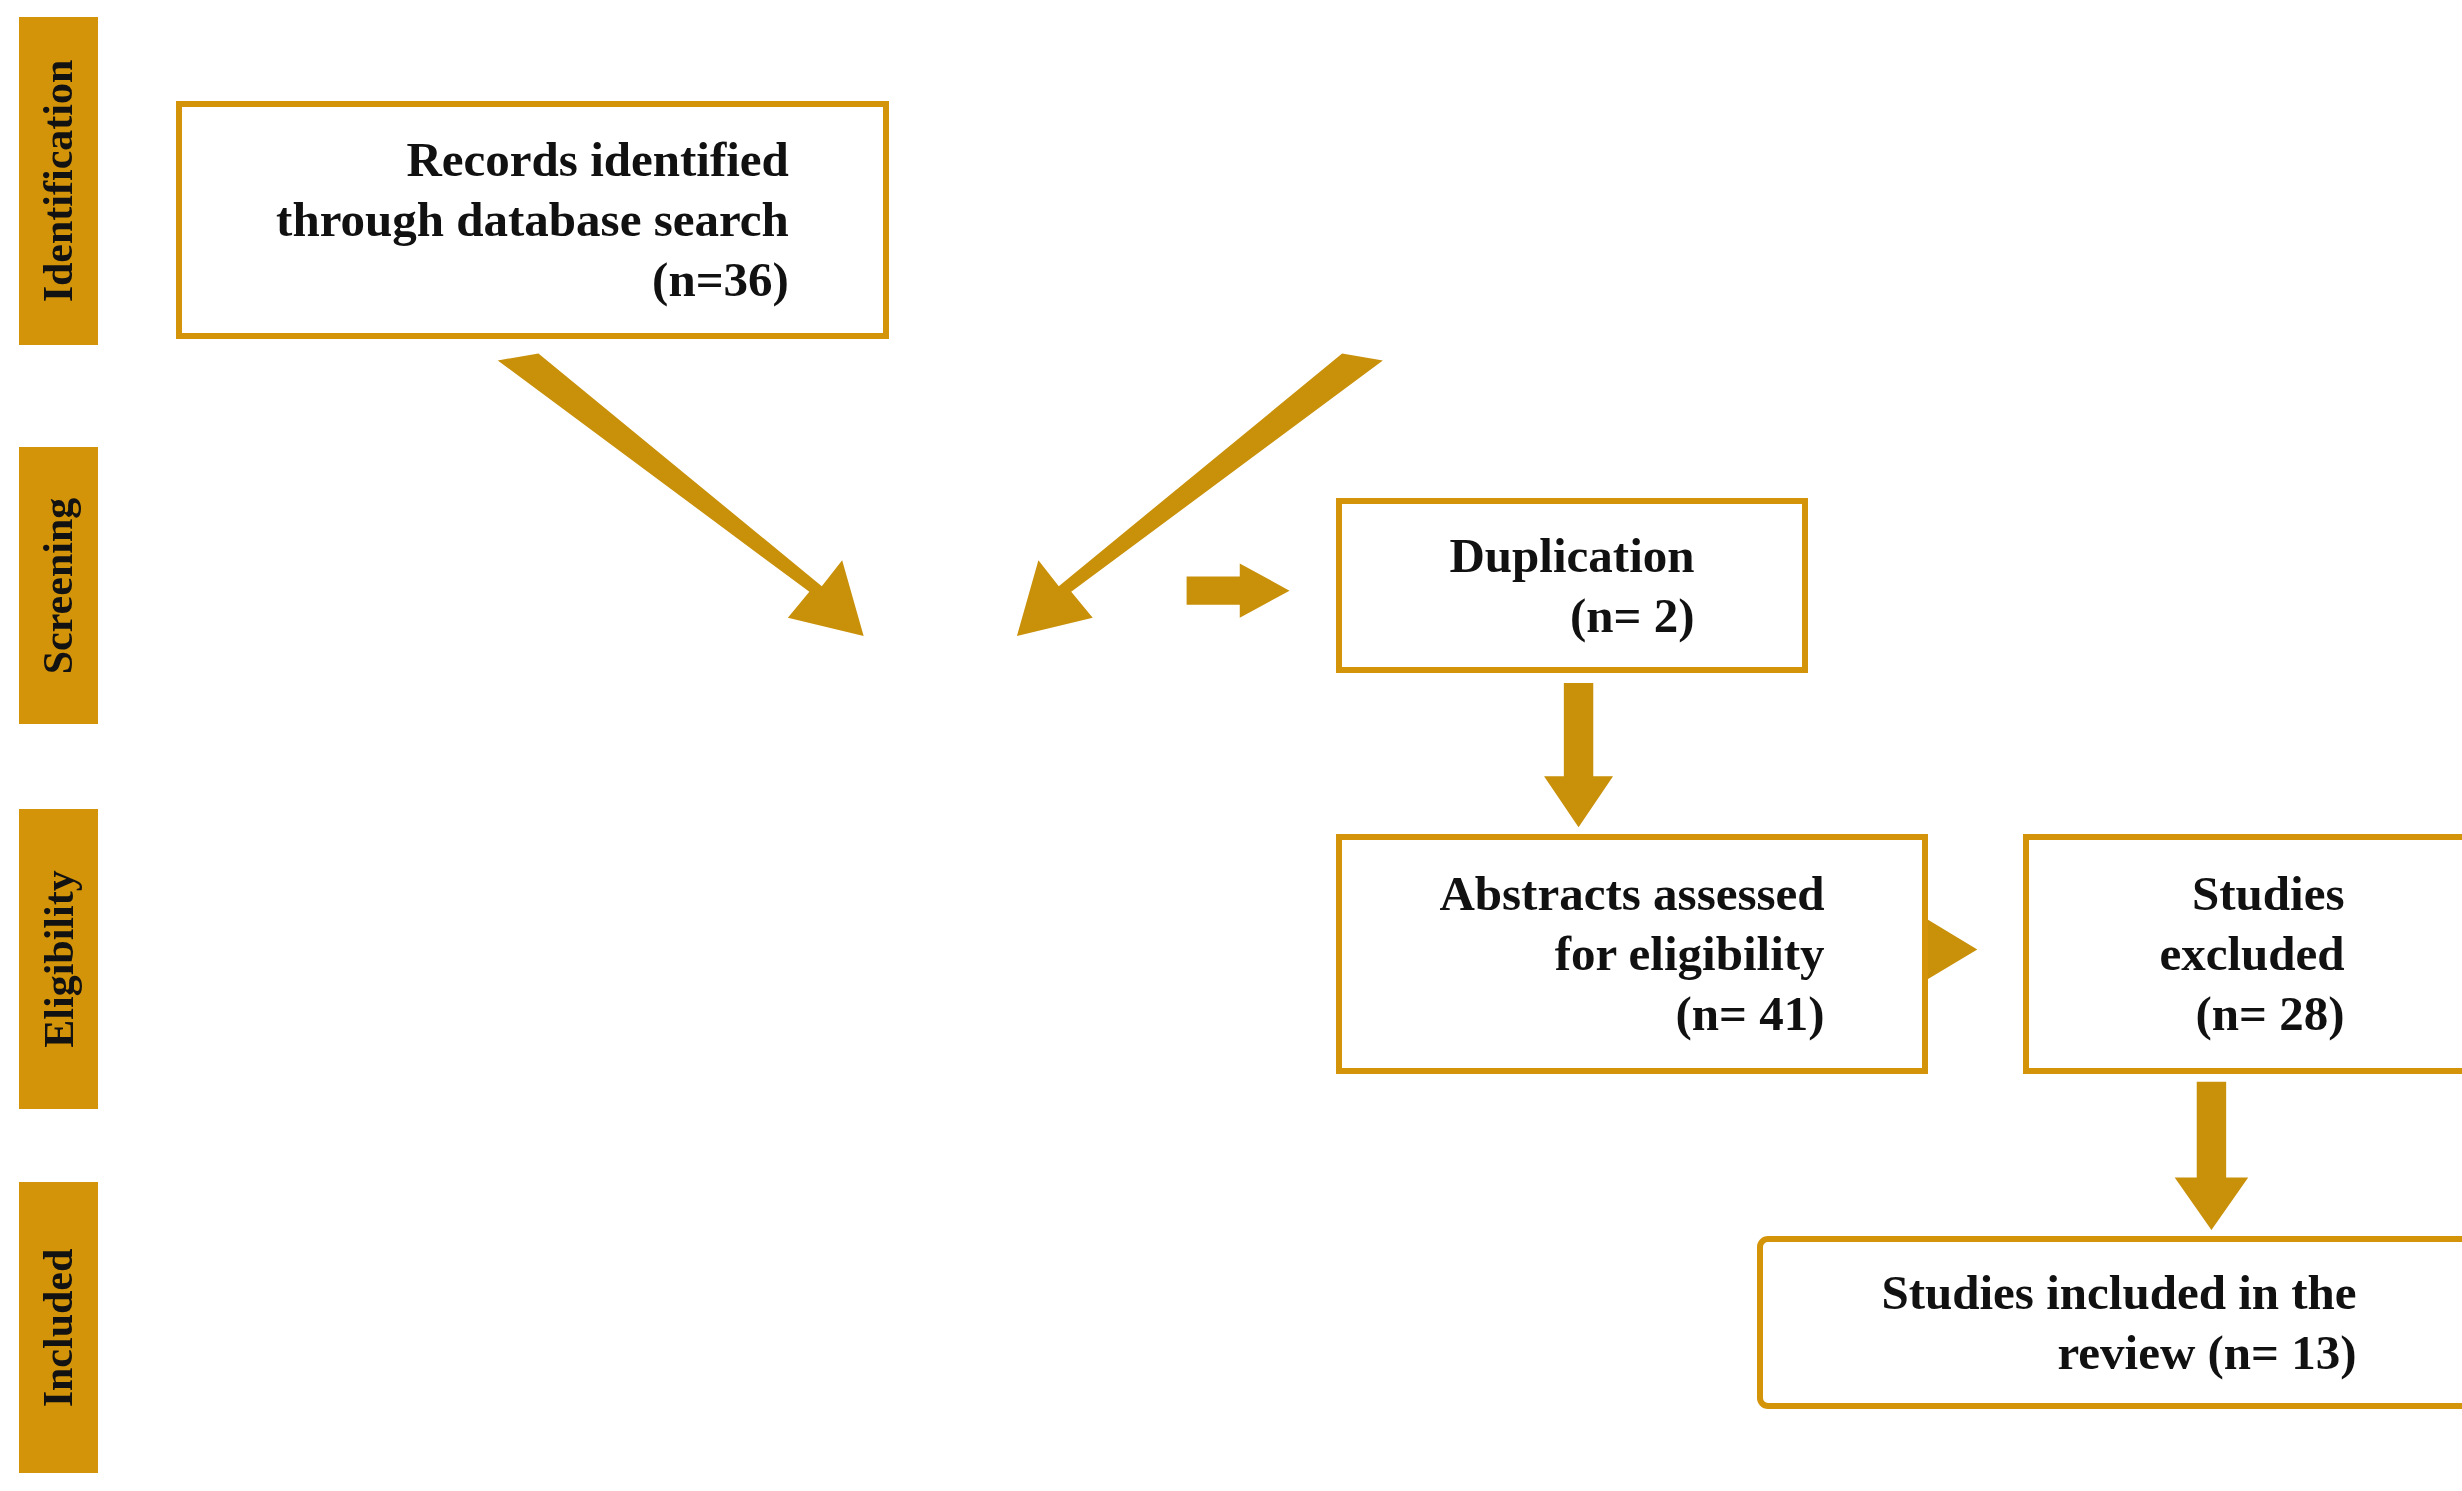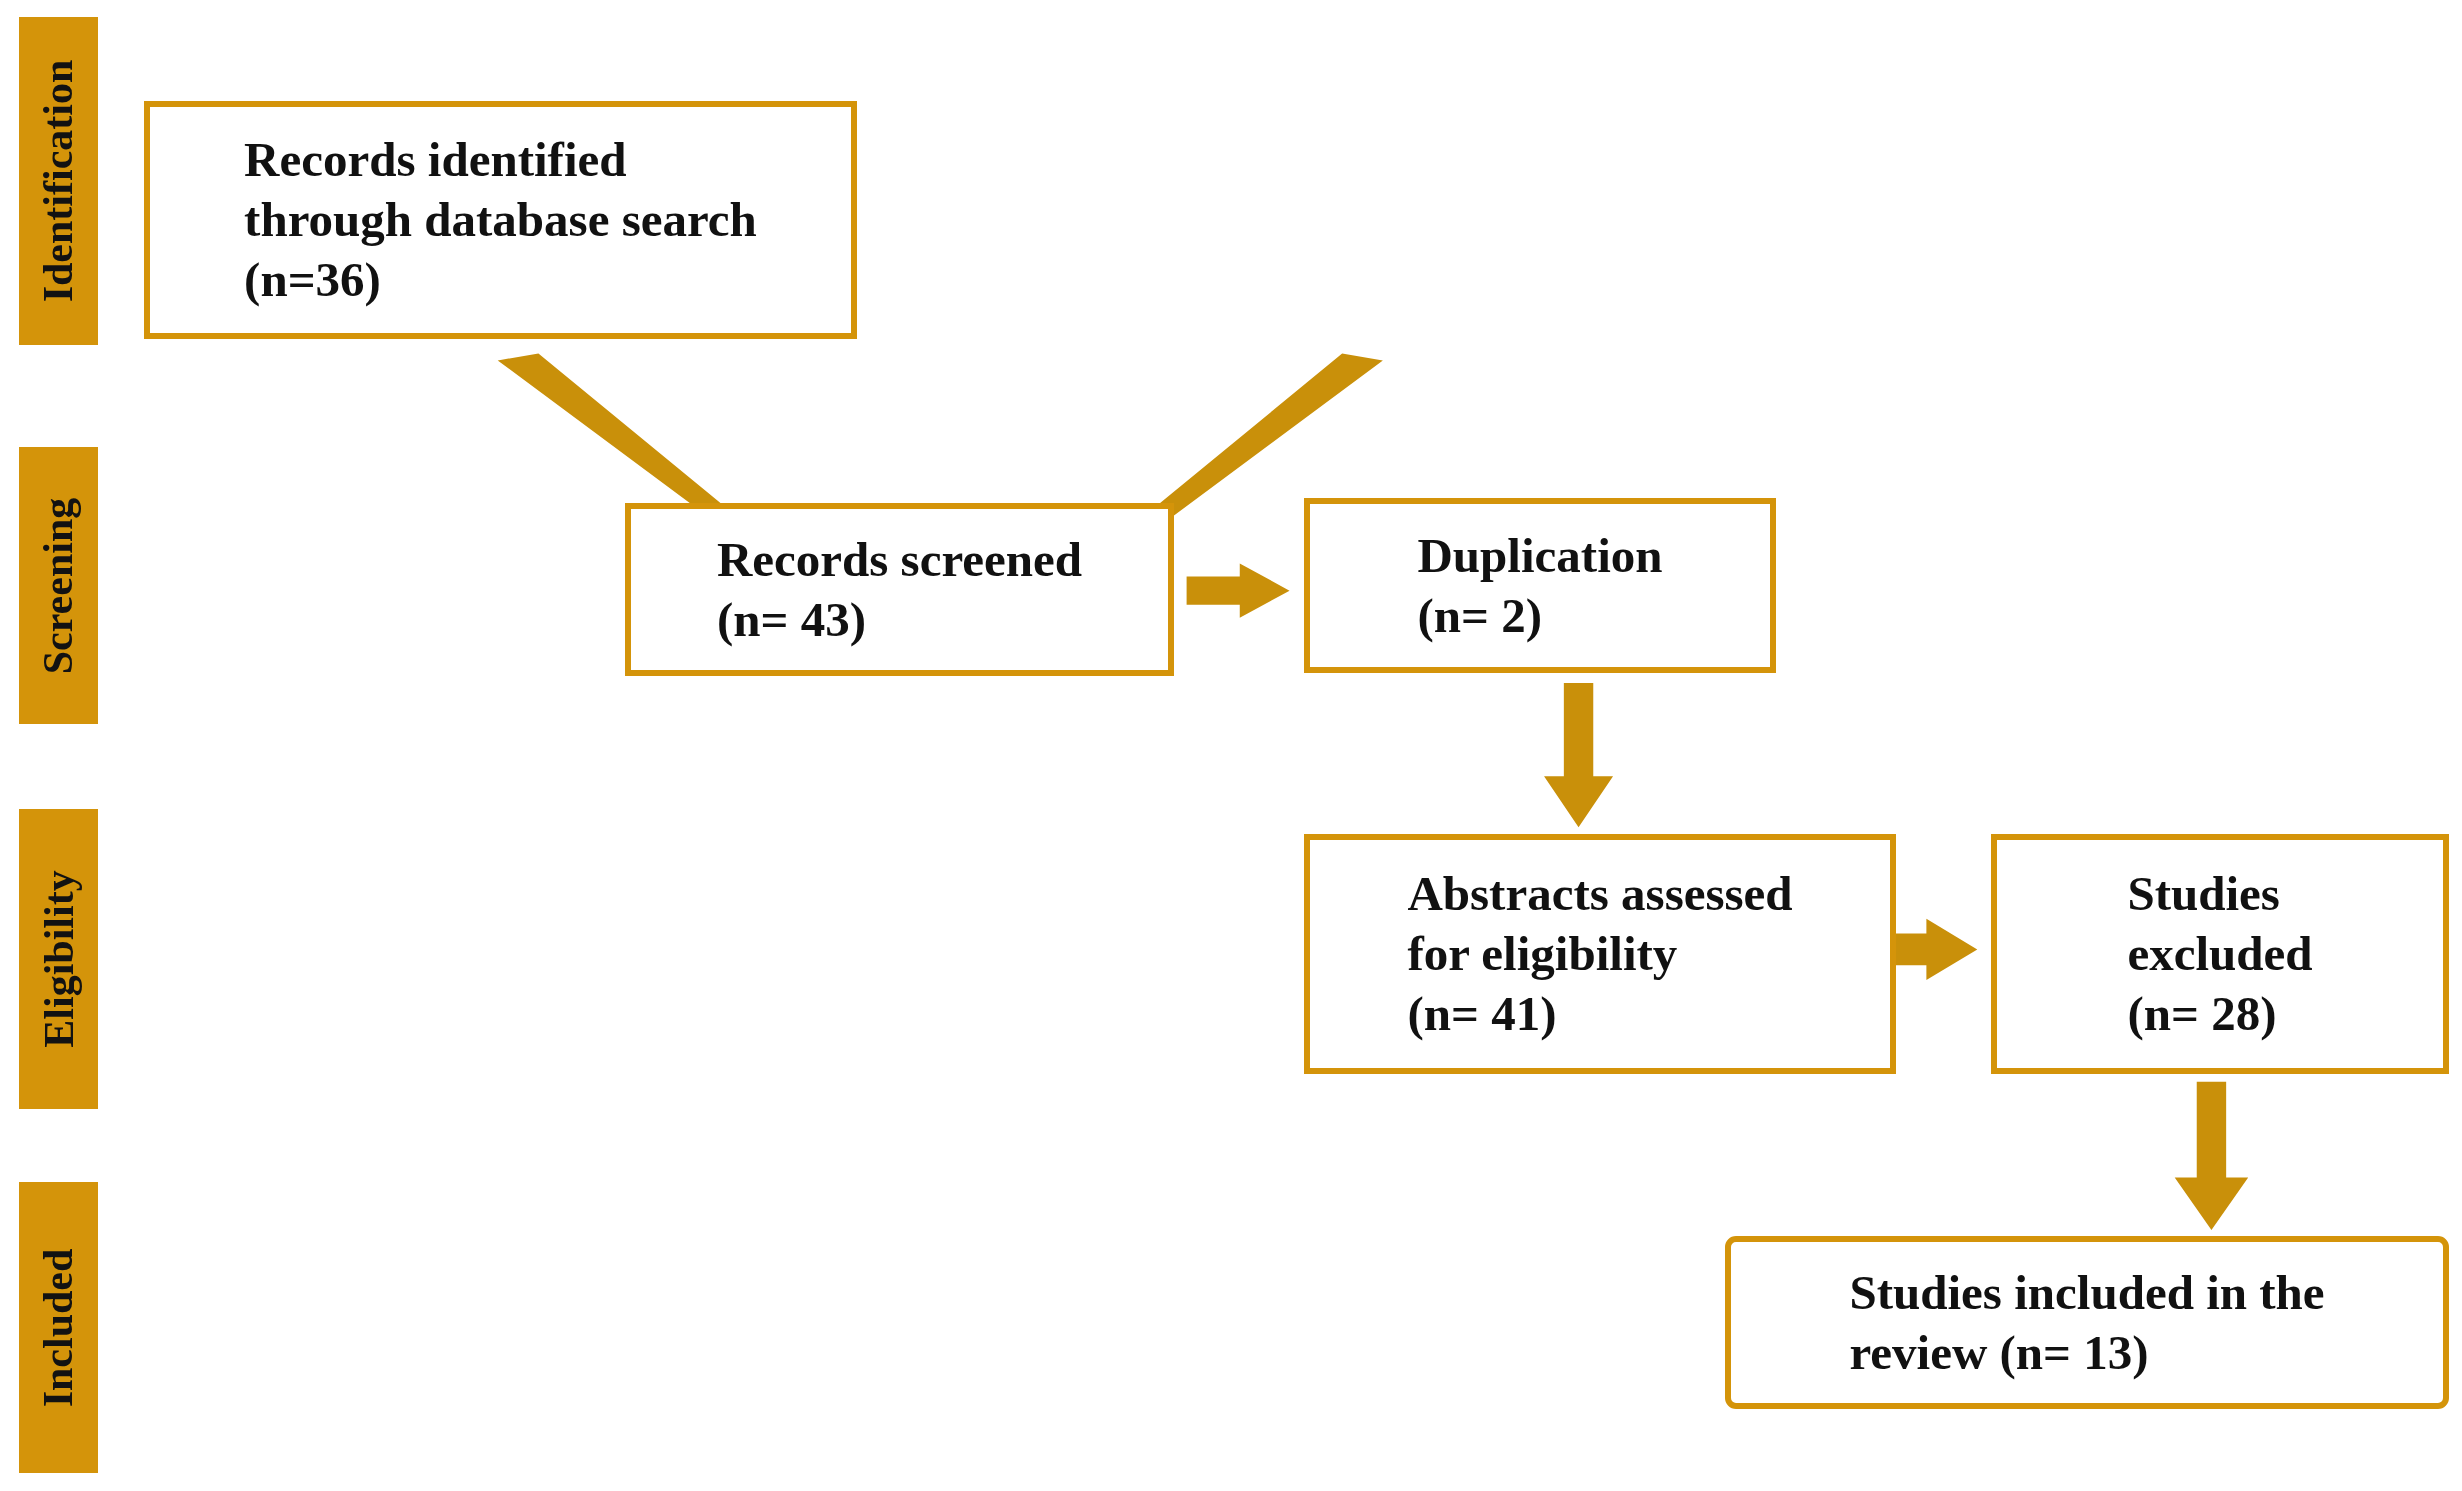--- a/index.html
+++ b/index.html
@@ -39,21 +39,22 @@
 
   
   .flow-box {
     position: absolute;
     box-sizing: border-box;
     background: #FFFFFF;
     border: 6.2px solid #D4940A;
     display: flex;
     align-items: center;
     justify-content: center;
-    text-align: left;
+    text-align: right;
+    margin-left: 32px;
   }
   .flow-box-text {
     font-family: "Liberation Serif", "DejaVu Serif", serif;
     font-weight: bold;
     font-size: 49px;
     line-height: 1.22;
     color: #111111;
     padding: 0 14.7px;
     white-space: pre-line;
   }
@@ -104,24 +105,20 @@
     <span class="phase-bar-label">Included</span>
   </div>
 
   <div class="flow-box" style="left:144px;top:101px;width:713px;height:238px;">
     <span class="flow-box-text">Records identified
 through database search
 (n=36)</span>
   </div>
 
 
-  <div class="flow-box" style="left:625px;top:503px;width:549px;height:173px;">
-    <span class="flow-box-text">Records screened
-(n= 43)</span>
-  </div>
 
   <div class="flow-box" style="left:1304px;top:498px;width:472px;height:175px;">
     <span class="flow-box-text">Duplication
 (n= 2)</span>
   </div>
 
   <div class="flow-box" style="left:1304px;top:834px;width:592px;height:240px;">
     <span class="flow-box-text">Abstracts assessed
 for eligibility
 (n= 41)</span>

